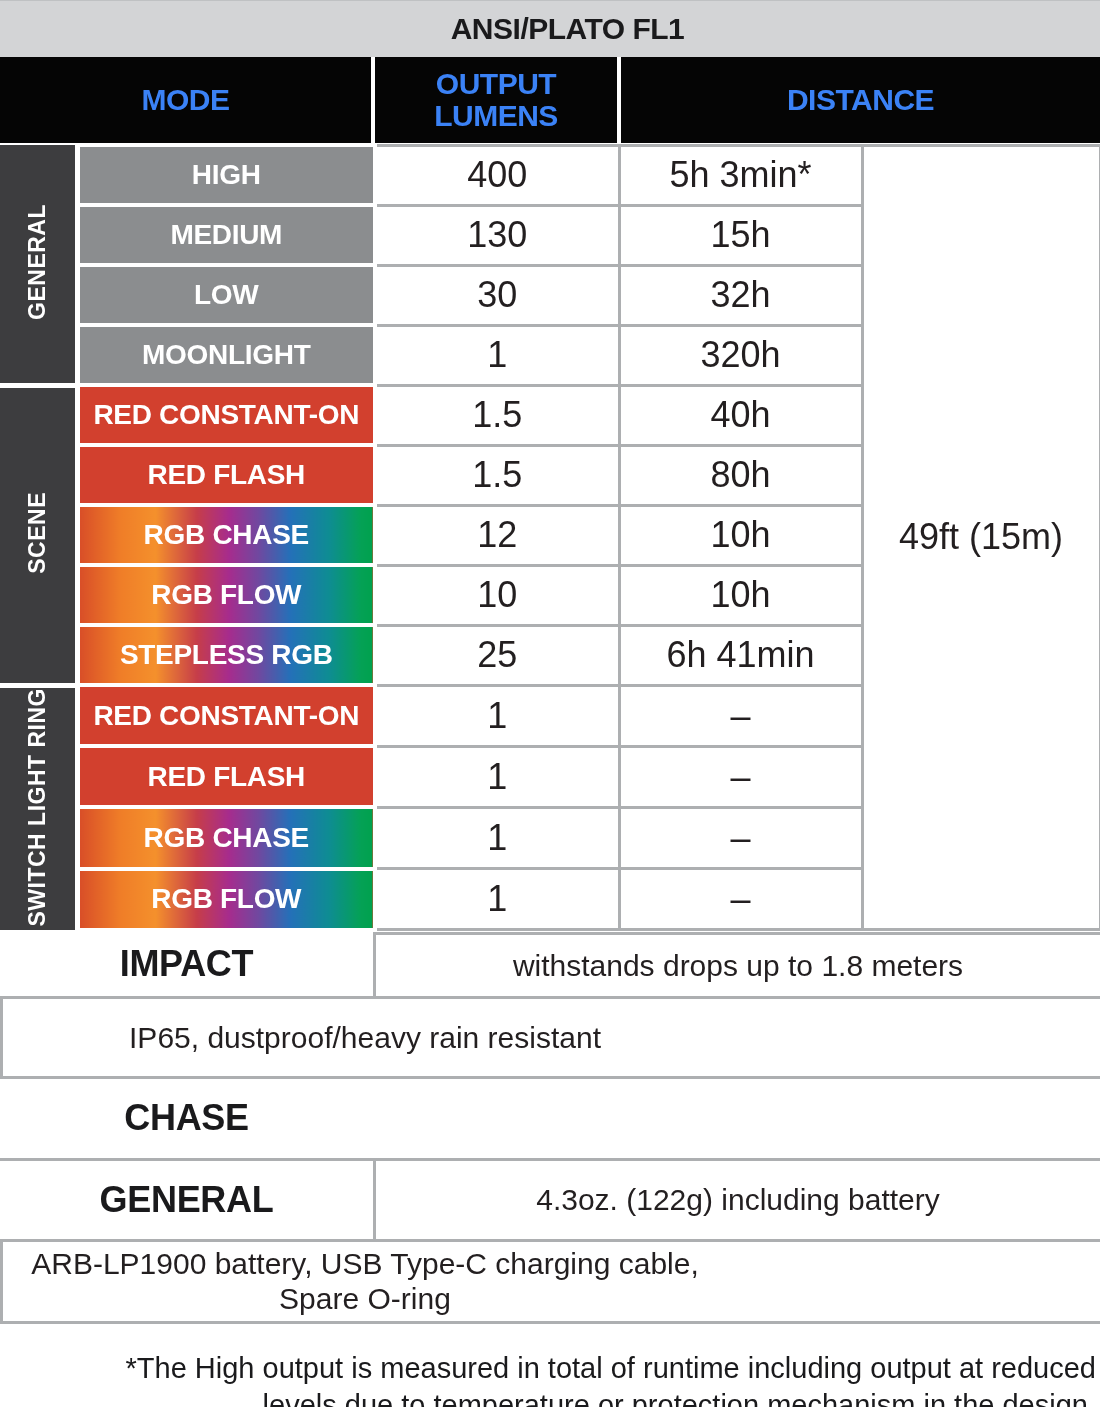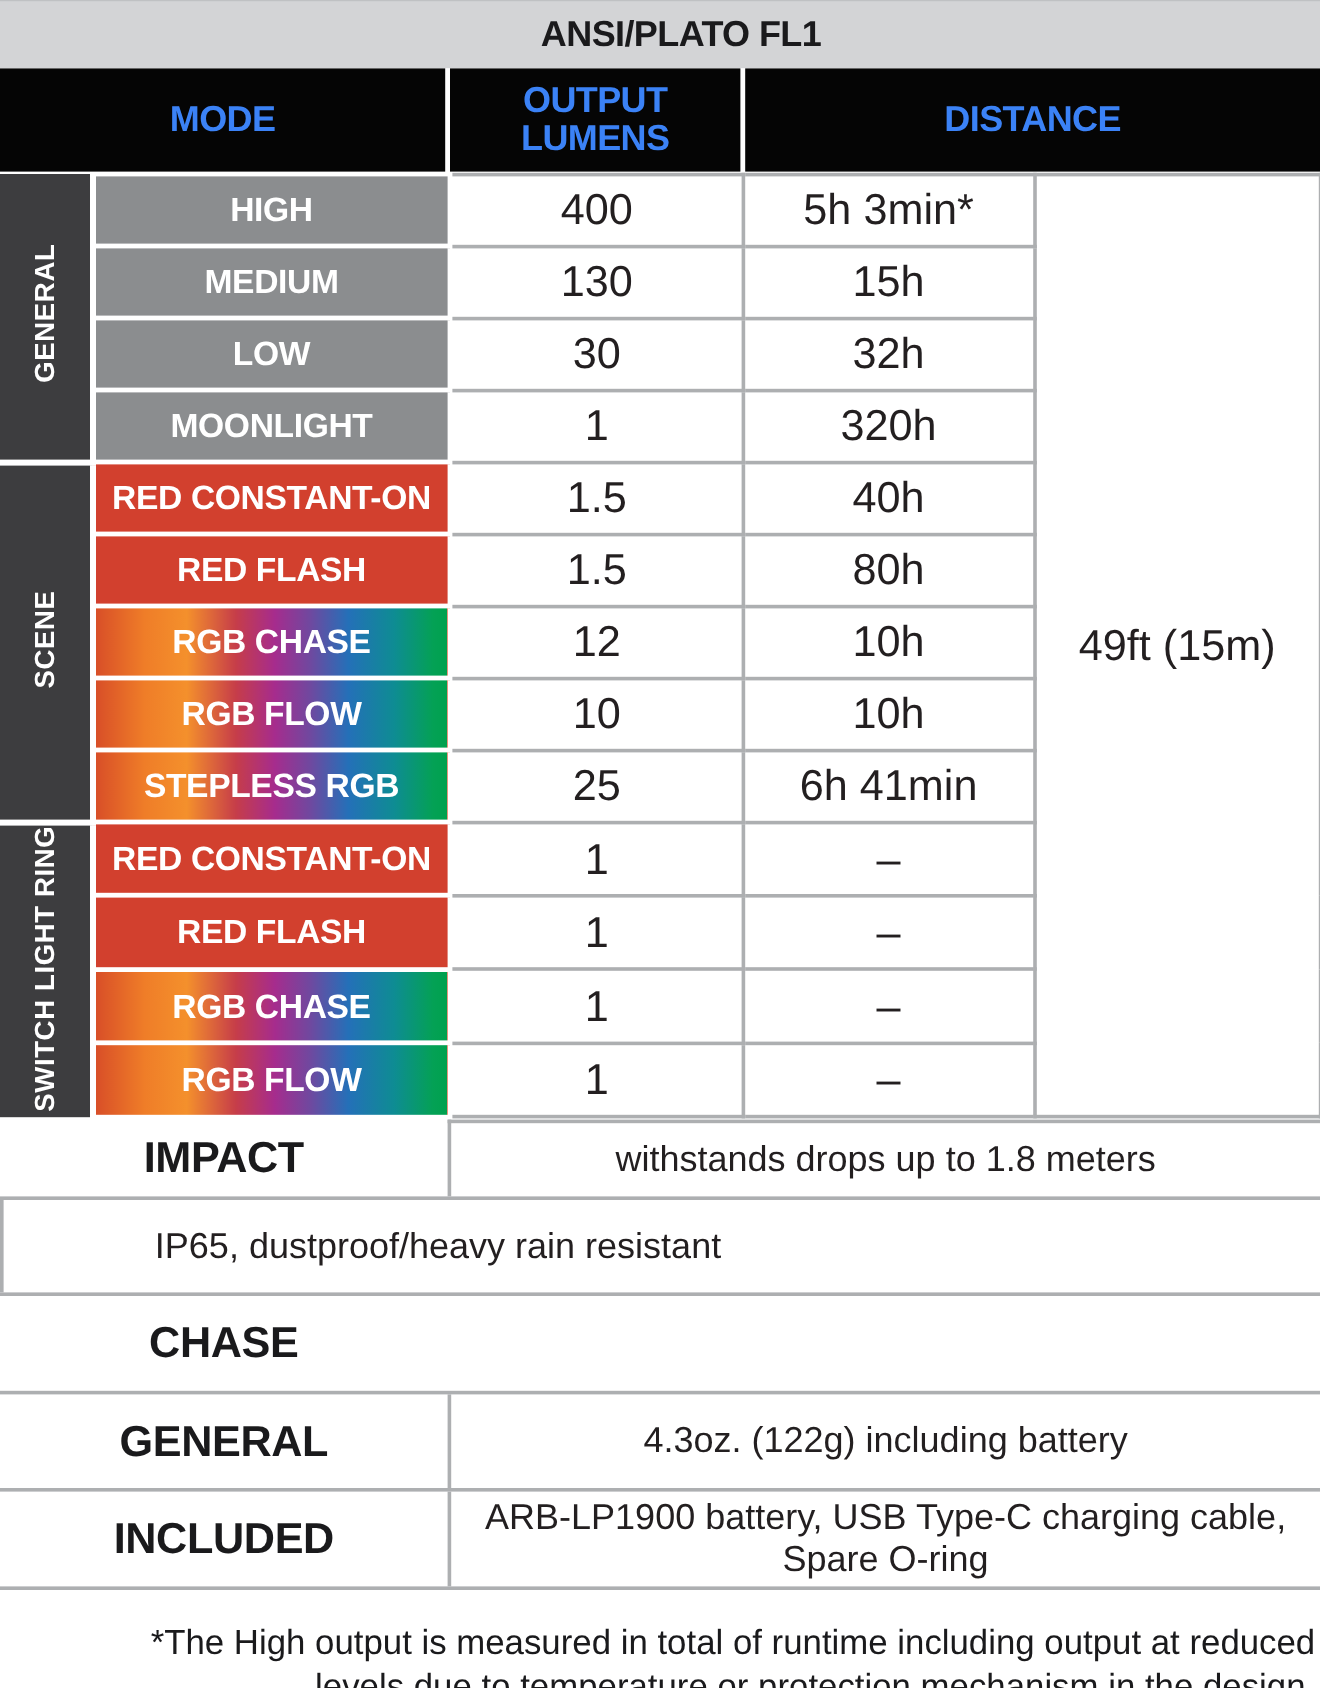--- a/index.html
+++ b/index.html
@@ -161,21 +161,20 @@
       <div class="svalue">IP65, dustproof/heavy rain resistant</div>
     </div>
     <div class="srow h82">
       <div class="slabel">CHASE</div>
     </div>
     <div class="srow h81">
       <div class="slabel">GENERAL</div>
       <div class="svalue">4.3oz. (122g) including battery</div>
     </div>
     <div class="srow h82">
-      <div class="slabel">INCLUDED</div>
       <div class="svalue preline">ARB-LP1900 battery, USB Type-C charging cable,
 Spare O-ring</div>
     </div>
   </div>
 
   <div class="footnote preline">*The High output is measured in total of runtime including output at reduced
 levels due to temperature or protection mechanism in the design.</div>
 
 </div>
 

